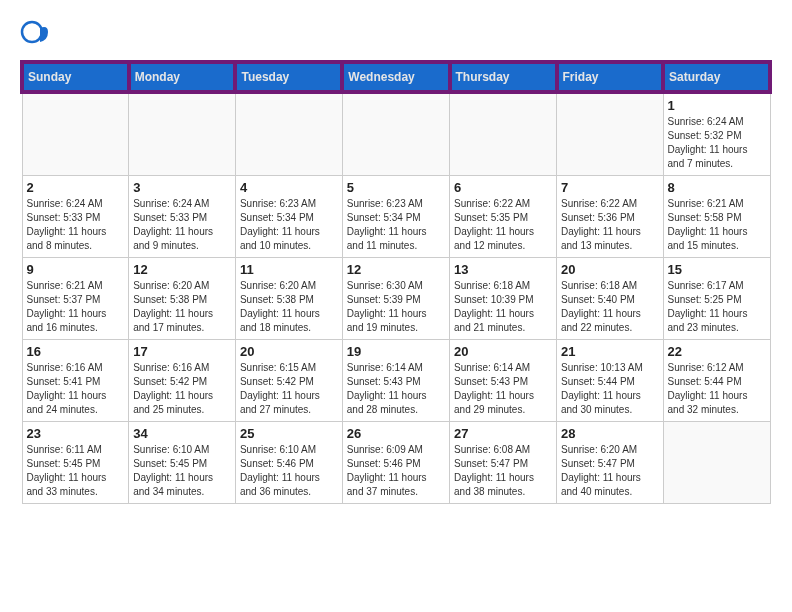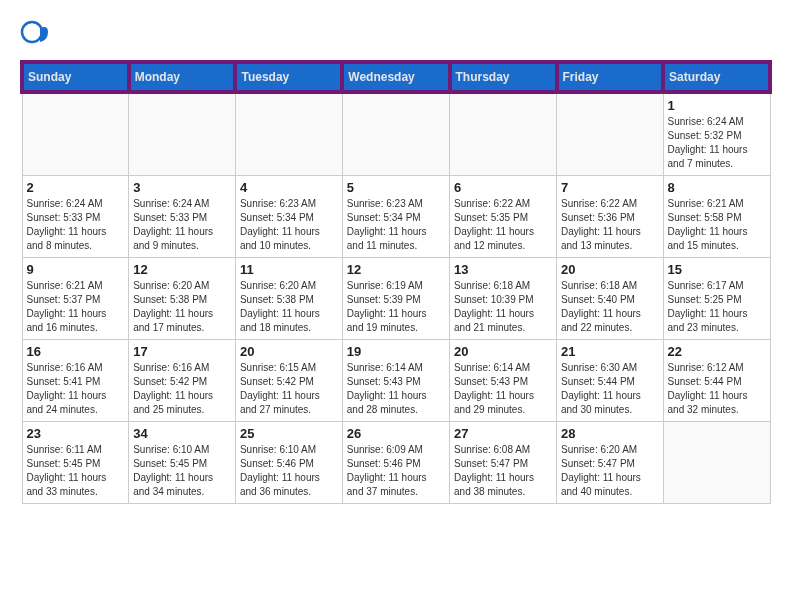--- a/index.html
+++ b/index.html
@@ -189,21 +189,21 @@
 Daylight: 11 hours and 17 minutes.</div>
         </td>
         <td>
           <span class="day-number">11</span>
           <div class="day-info">Sunrise: 6:20 AM
 Sunset: 5:38 PM
 Daylight: 11 hours and 18 minutes.</div>
         </td>
         <td>
           <span class="day-number">12</span>
-          <div class="day-info">Sunrise: 6:19 AM
+          <div class="day-info">Sunrise: 6:30 AM
 Sunset: 5:39 PM
 Daylight: 11 hours and 19 minutes.</div>
         </td>
         <td>
           <span class="day-number">13</span>
           <div class="day-info">Sunrise: 6:18 AM
 Sunset: 10:39 PM
 Daylight: 11 hours and 21 minutes.</div>
         </td>
         <td>
@@ -245,21 +245,21 @@
 Daylight: 11 hours and 28 minutes.</div>
         </td>
         <td>
           <span class="day-number">20</span>
           <div class="day-info">Sunrise: 6:14 AM
 Sunset: 5:43 PM
 Daylight: 11 hours and 29 minutes.</div>
         </td>
         <td>
           <span class="day-number">21</span>
-          <div class="day-info">Sunrise: 6:30 AM
+          <div class="day-info">Sunrise: 10:13 AM
 Sunset: 5:44 PM
 Daylight: 11 hours and 30 minutes.</div>
         </td>
         <td>
           <span class="day-number">22</span>
           <div class="day-info">Sunrise: 6:12 AM
 Sunset: 5:44 PM
 Daylight: 11 hours and 32 minutes.</div>
         </td>
       </tr>

